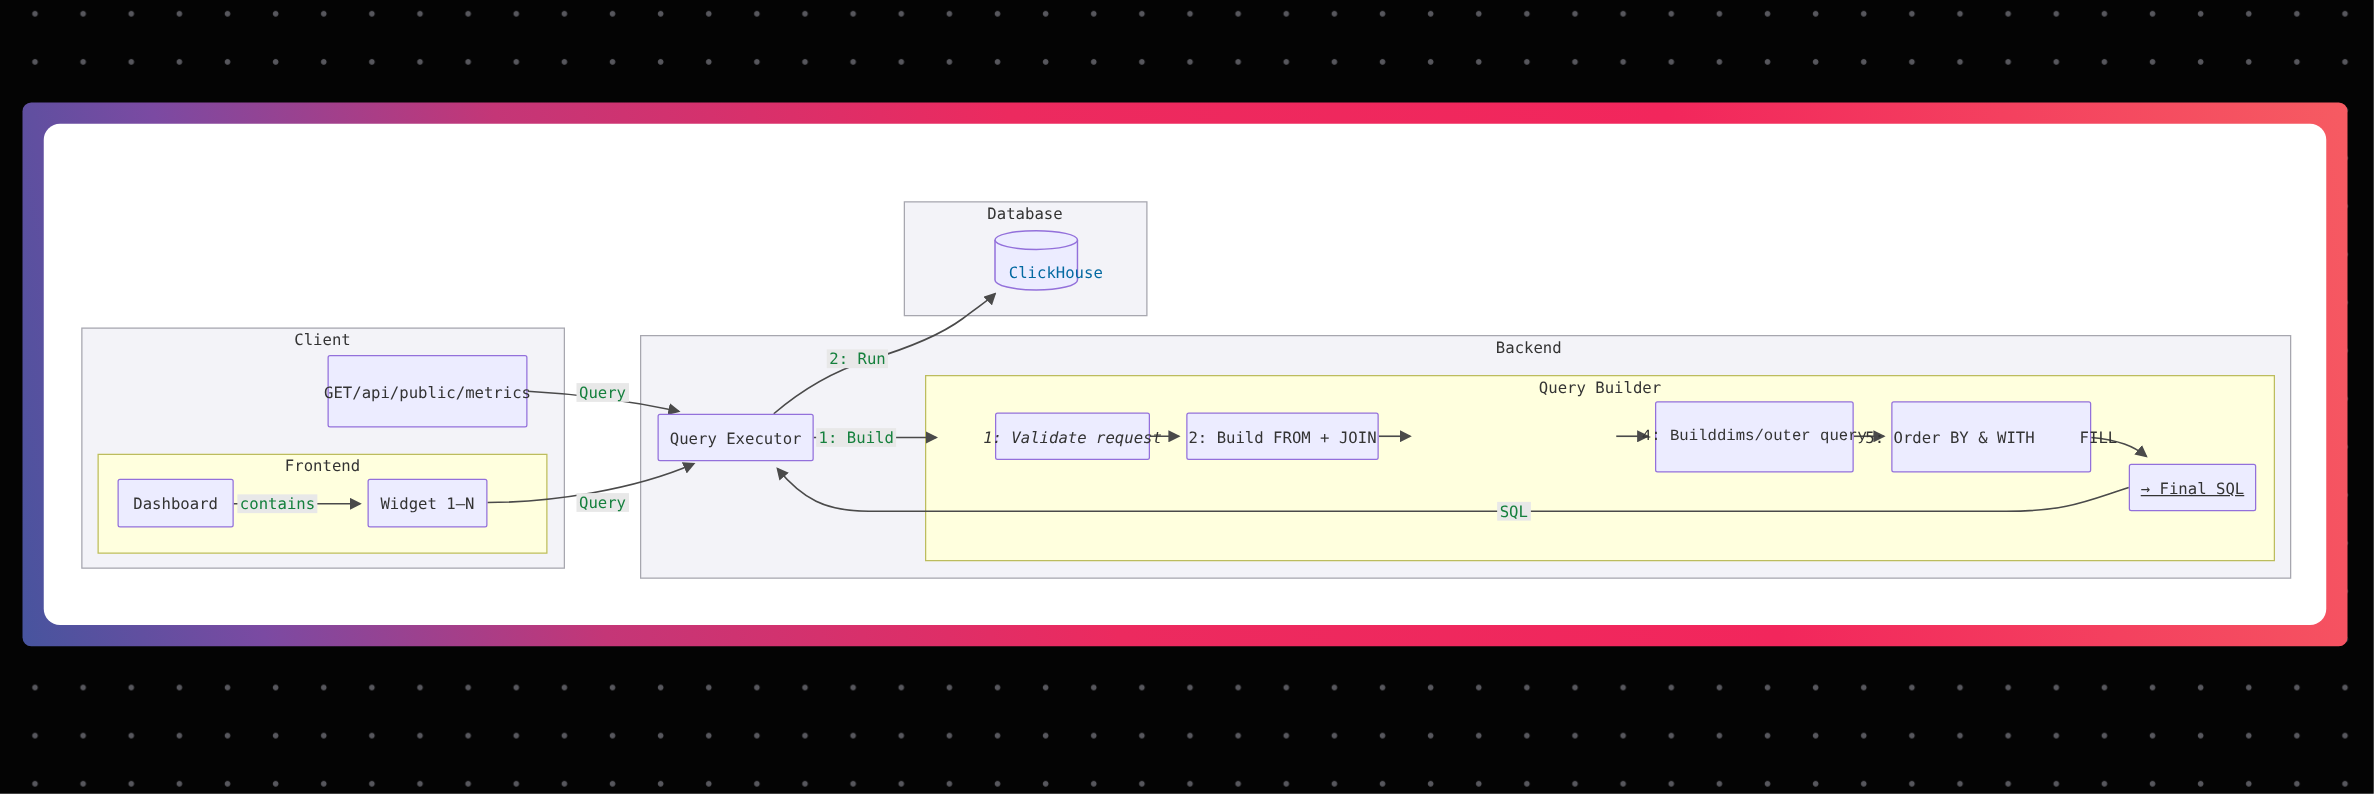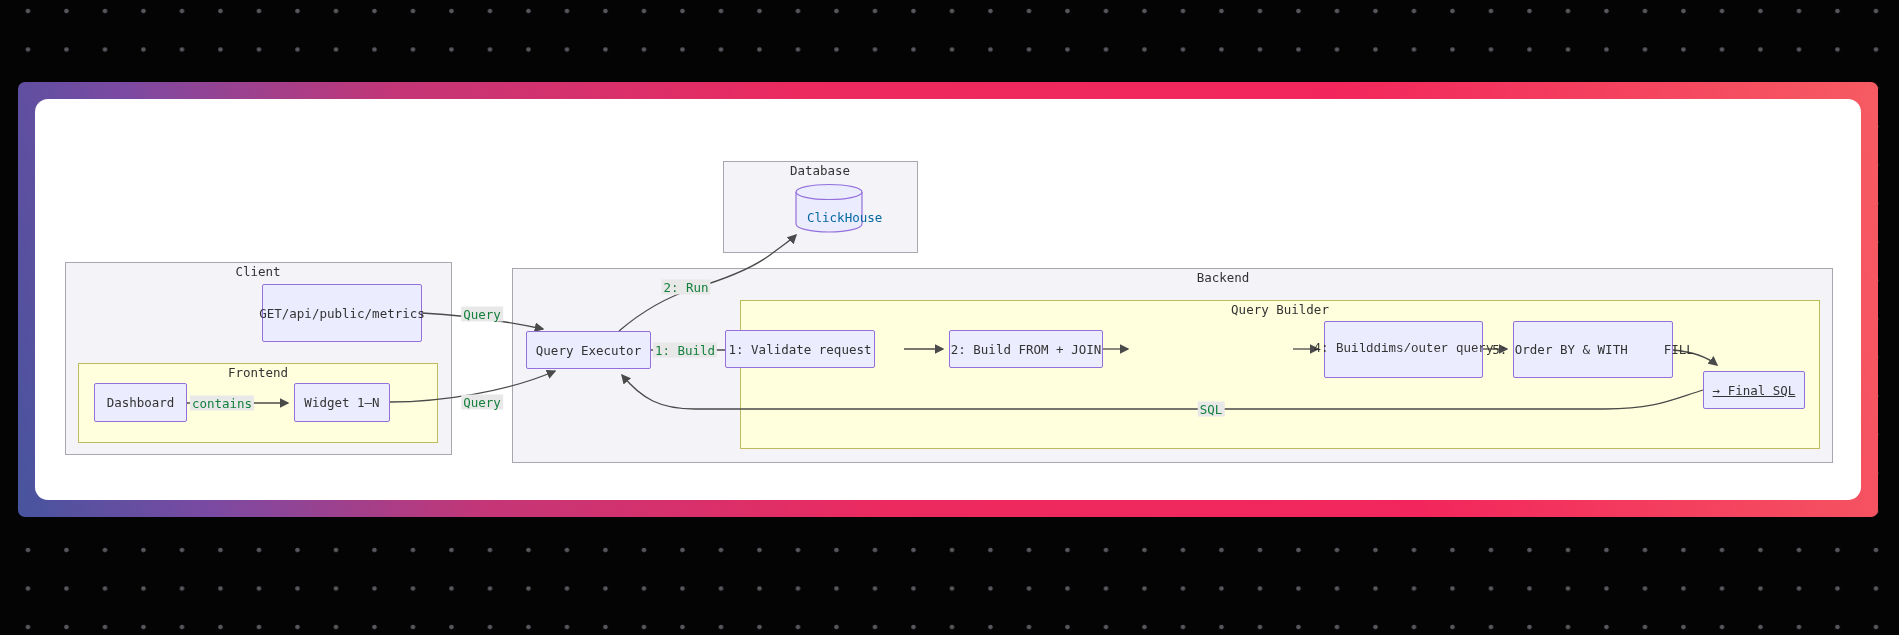--- a/index.html
+++ b/index.html
@@ -99,21 +99,21 @@
     </div>
     <div class="node" style="left:59px; top:284px; width:93px; height:39px;">
       <div>Dashboard</div>
     </div>
     <div class="node" style="left:259px; top:284px; width:96px; height:39px;">
       <div>Widget 1–N</div>
     </div>
     <div class="node" style="left:491px; top:232px; width:125px; height:38px;">
       <div>Query Executor</div>
     </div>
-    <div class="node" style="left:690px; top:231px; width:150px; height:38px;">
+    <div class="node" style="left:761px; top:231px; width:124px; height:38px;font-style:italic;">
       <div>1: Validate request</div>
     </div>
     <div class="node" style="left:914px; top:231px; width:154px; height:38px;">
       <div>2: Build FROM + JOIN</div>
     </div>
     <div class="node" style="left:1289px; top:222px; width:159px; height:57px;font-family:Liberation Mono, monospace;">
       <div>4: Build</div>
       <div>dims/outer query</div>
     </div>
     <div class="node" style="left:1478px; top:222px; width:160px; height:57px;gap:36px;">

